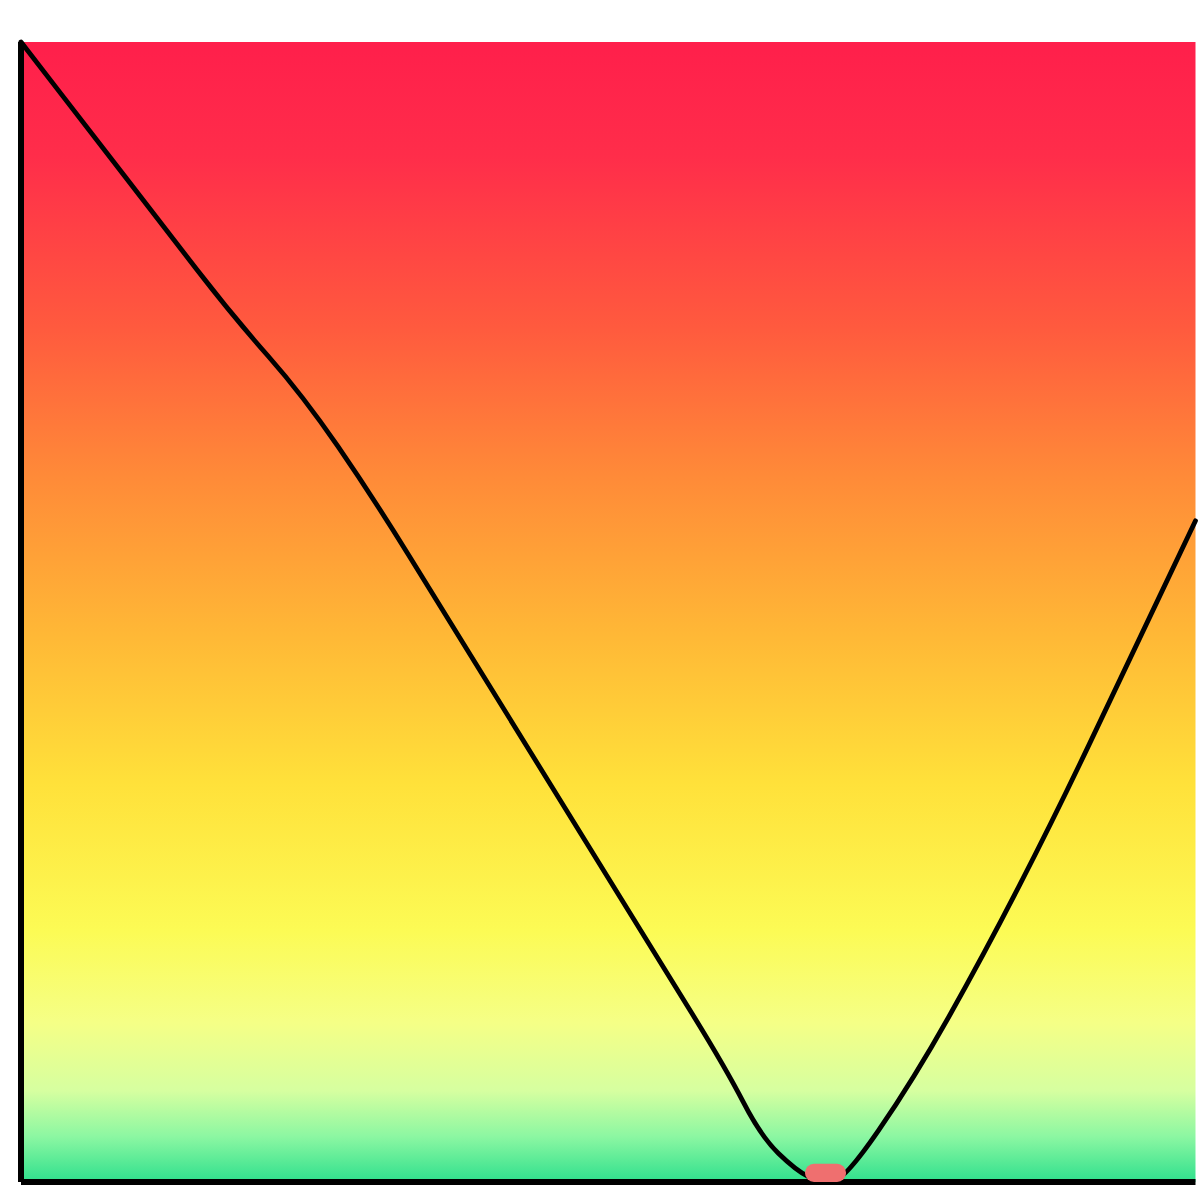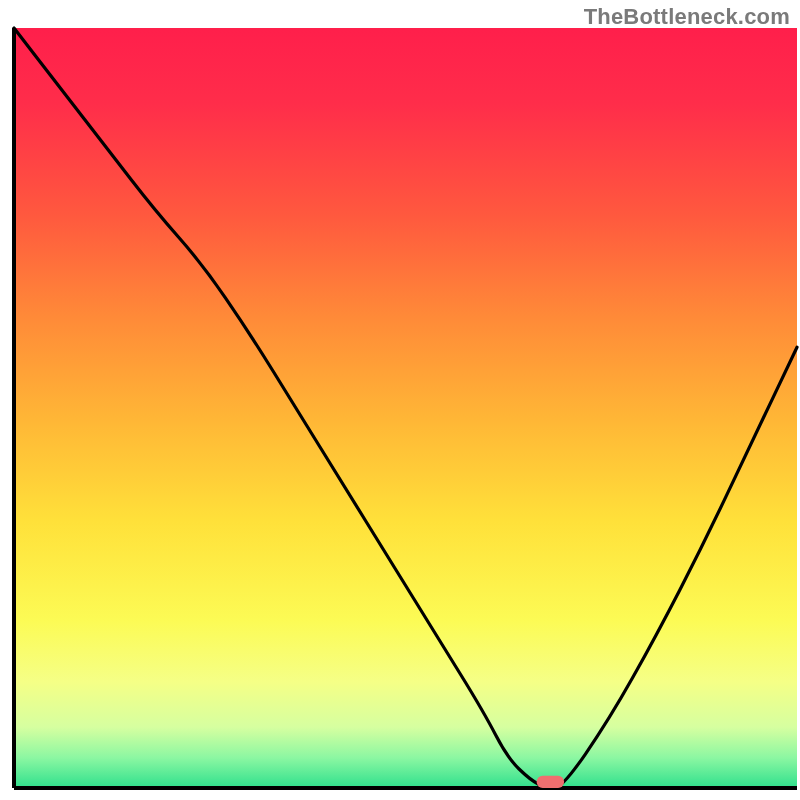--- a/index.html
+++ b/index.html
@@ -30,21 +30,20 @@
     top: 0;
     left: 0;
     width: 800px;
     height: 800px;
   }
 </style>
 </head>
 <body>
 <div class="stage">
 
-  <div class="watermark">TheBottleneck.com</div>
 
   <svg class="plot" viewBox="0 0 800 800" preserveAspectRatio="none">
     <defs>
 
       <linearGradient id="bg-grad" x1="0" y1="0" x2="0" y2="1">
         <stop offset="0%" stop-color="#ff1f4b"></stop>
         <stop offset="10%" stop-color="#ff2d4a"></stop>
         <stop offset="25%" stop-color="#ff5a3e"></stop>
         <stop offset="38%" stop-color="#ff8a38"></stop>
         <stop offset="52%" stop-color="#ffb836"></stop>

